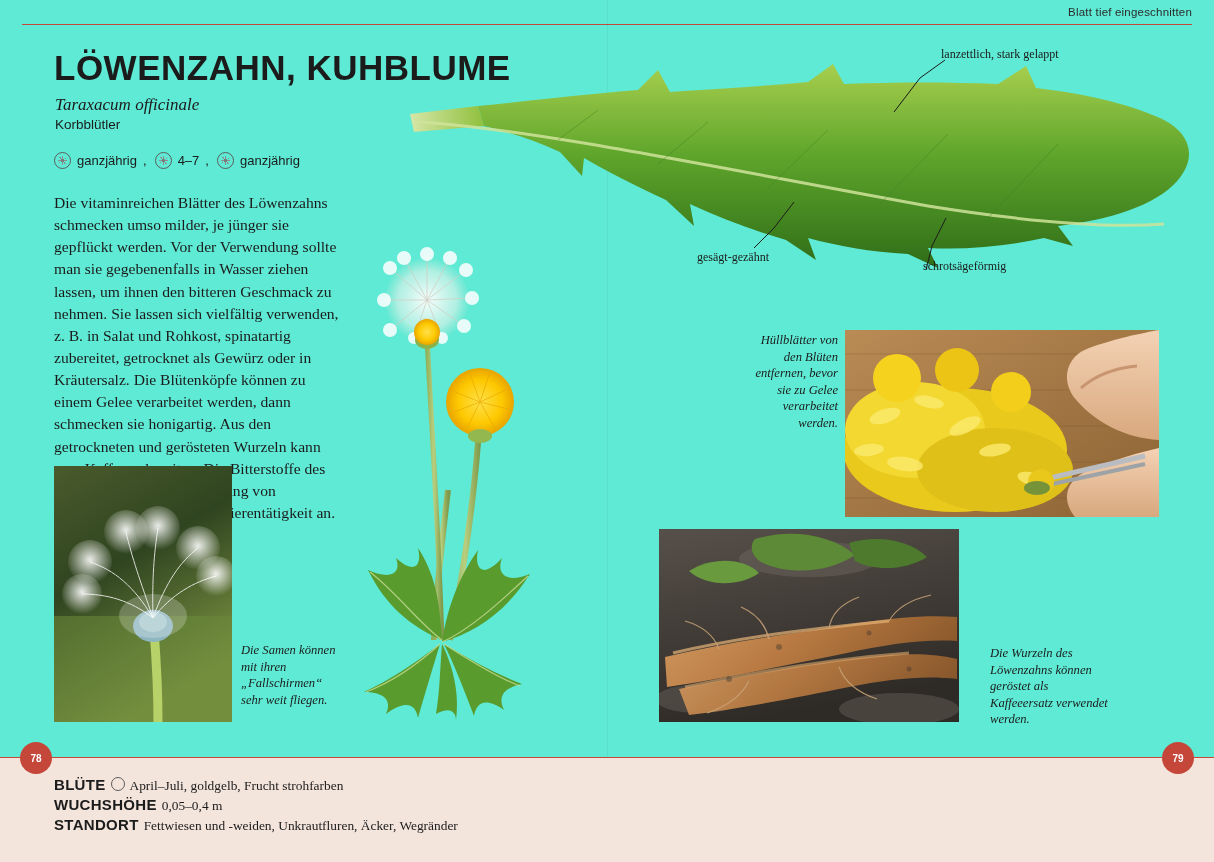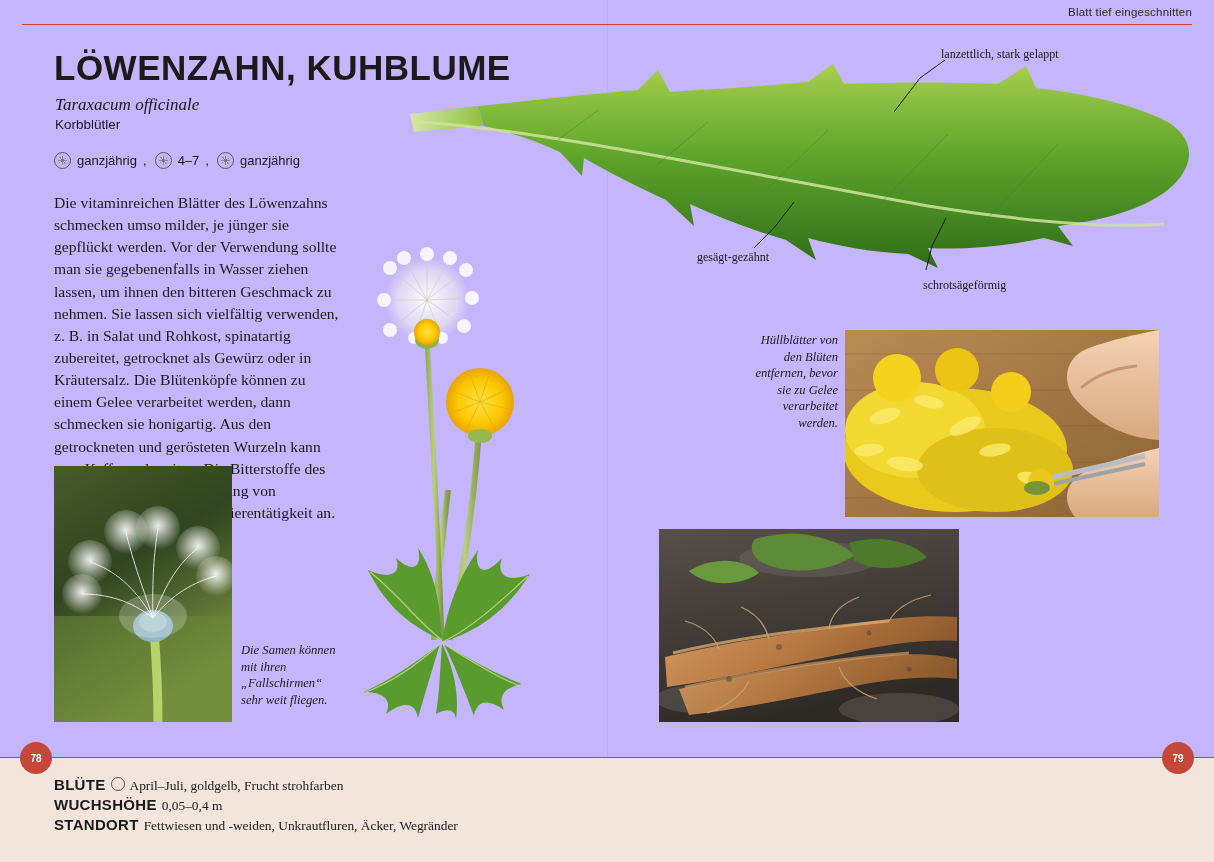--- a/index.html
+++ b/index.html
@@ -10,21 +10,21 @@
     width: 1214px;
     height: 862px;
     background: #ffffff;
     font-family: "Liberation Sans", sans-serif;
     overflow: hidden;
     position: relative;
   }
   .page {
     position: absolute;
     inset: 0;
-    background: #c4b5fd;
+    background: #5eead4;
   }
 
   
   .runhead {
     position: absolute;
     top: 6px;
     right: 22px;
     font-family: "Liberation Sans", sans-serif;
     font-size: 11.5px;
     color: #2c2c2c;
@@ -316,21 +316,21 @@
   <div class="anno" style="left:941px; top:47px;">lanzettlich, stark gelappt</div>
   <svg style="position:absolute; left:890px; top:56px; width:60px; height:60px;">
     <path d="M55 4 L 30 22 L 4 56" stroke="#1b1b1b" stroke-width="1" fill="none"></path>
   </svg>
 
   <div class="anno" style="left:697px; top:250px;">gesägt-gezähnt</div>
   <svg style="position:absolute; left:752px; top:200px; width:46px; height:52px;">
     <path d="M42 2 L 22 28 L 2 48" stroke="#1b1b1b" stroke-width="1" fill="none"></path>
   </svg>
 
-  <div class="anno" style="left:923px; top:278px;">schrotsägeförmig</div>
+  <div class="anno" style="left:923px; top:259px;">schrotsägeförmig</div>
   <svg style="position:absolute; left:920px; top:216px; width:40px; height:58px;">
     <path d="M26 2 L 12 30 L 6 54" stroke="#1b1b1b" stroke-width="1" fill="none"></path>
   </svg>
 
   <div class="plant-wrap">
     <svg width="270" height="480" viewBox="0 0 270 480">
       <defs>
         <linearGradient id="stem" x1="0" y1="0" x2="1" y2="0">
           <stop offset="0" stop-color="#8fae5a"></stop>
           <stop offset="0.5" stop-color="#b9cf7f"></stop>
@@ -562,20 +562,21 @@
         <path d="M180 138 C 186 154, 200 164, 218 170"></path>
       </g>
       <g fill="#3a342e" opacity="0.4">
         <circle cx="120" cy="118" r="3"></circle>
           <circle cx="210" cy="104" r="2.5"></circle>
         <circle cx="70" cy="150" r="3"></circle>
           <circle cx="250" cy="140" r="2.5"></circle>
       </g>
     </svg>
   </div>
+  <div class="cap" style="left:990px; top:645px; width:118px;">Die Wurzeln des Löwenzahns können geröstet als Kaffeeersatz verwendet werden.</div>
 
   <div class="footer-rule"></div>
   <div class="footer"></div>
 
   <div class="pagenum left">78</div>
   <div class="pagenum right">79</div>
 
   <div class="factrow f1">
     <span class="lbl">BLÜTE</span>
     <span class="fic"></span>

